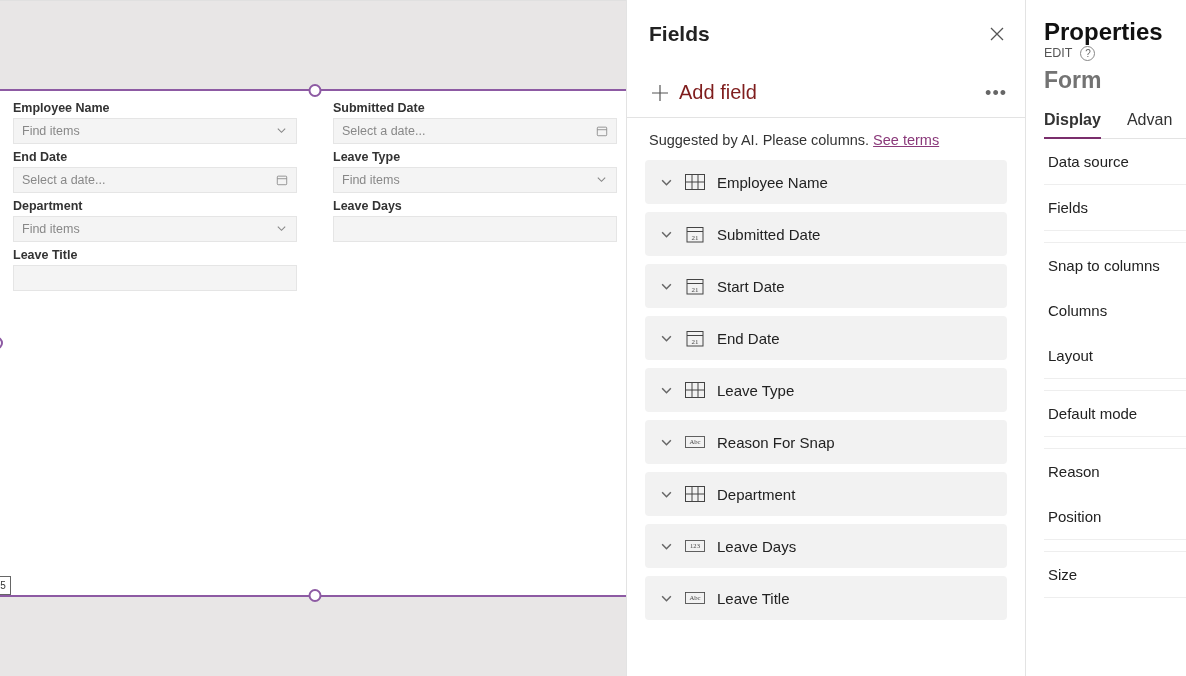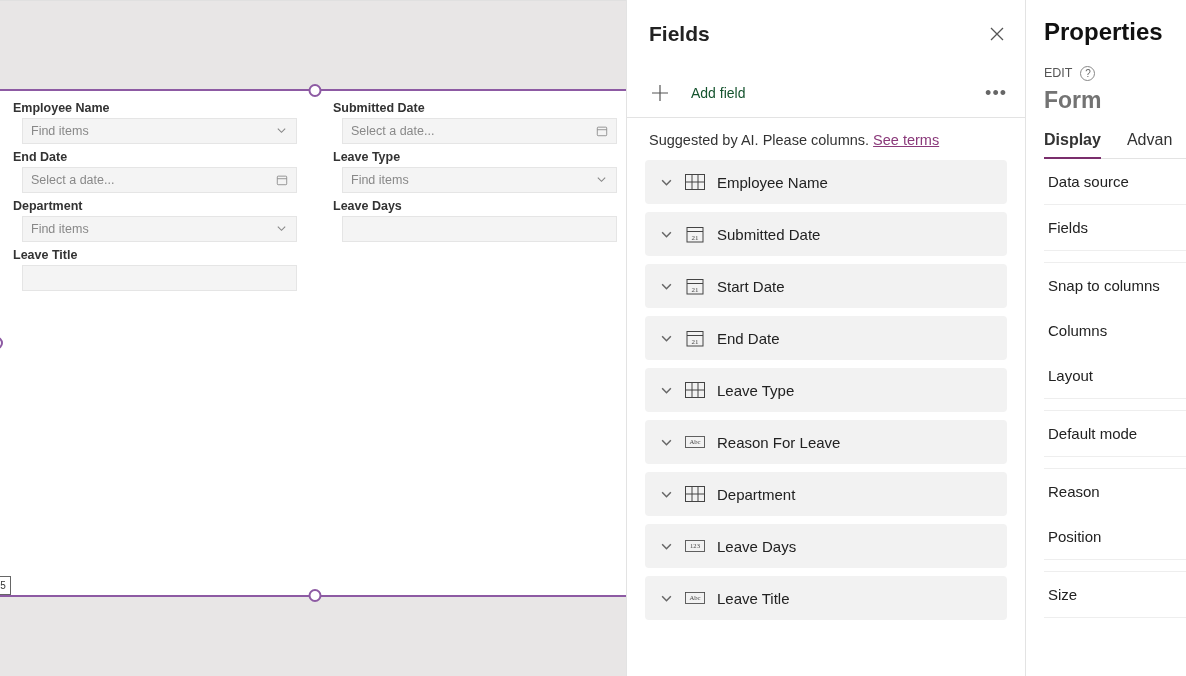--- a/index.html
+++ b/index.html
@@ -81,21 +81,20 @@
   .form-input {
     background: #f4f4f4;
     border: 1px solid #e5e5e5;
     height: 26px;
     display: flex;
     align-items: center;
     padding: 0 8px;
     color: #888;
     font-size: 12.5px;
     justify-content: space-between;
-    margin-left: 9px;
   }
   .form-input .chev-icon,
   .form-input .cal-icon {
     width: 12px;
     height: 12px;
     flex-shrink: 0;
   }
   .form-input .chev-icon svg,
   .form-input .cal-icon svg { display:block; }
 
@@ -143,22 +142,22 @@
   }
   .add-field-row {
     height: 50px;
     display:flex;
     align-items:center;
     padding: 0 18px 0 22px;
     justify-content: space-between;
     border-bottom: 1px solid #e3e3e3;
   }
   .add-field-btn {
-    display:flex;align-items:center;gap:20px;
-    color:#14532d;font-size:14px;
+    display:flex;align-items:center;gap:8px;
+    color:#7f1d1d;font-size:20px;
     cursor:pointer;
   }
   .plus-icon {
     width: 22px;height:22px;color:#555;
     display:flex;align-items:center;justify-content:center;
   }
   .ellipsis {
     color:#666;font-size:18px;line-height:10px;
     cursor:pointer;
     letter-spacing:1px;
@@ -212,21 +211,20 @@
     flex:1;
     height:100%;
     padding: 18px 0 0 18px;
     background:#fff;
     overflow:hidden;
   }
   .props-panel h1 {
     font-size: 24px;
     font-weight: 700;
     color:#111;
-    margin-bottom: 20px;
   }
   .edit-row {
     display:flex;align-items:flex-start;gap:8px;
     font-size:12.5px;color:#555;
     margin-bottom: 6px;
   }
   .edit-row .q {
     width:15px;height:15px;border:1px solid #888;border-radius:50%;
     display:flex;align-items:center;justify-content:center;
     font-size:10px;color:#666;
@@ -459,21 +457,21 @@
             <svg width="13" height="13" viewBox="0 0 12 12">
               <path d="M2 4 L6 8 L10 4" stroke="#666" stroke-width="1.4" fill="none"></path>
             </svg>
           </span>
           <span class="type-icon">
             <svg width="22" height="14" viewBox="0 0 24 14">
               <rect x="0.5" y="0.5" width="23" height="13" stroke="#444" fill="none"></rect>
               <text x="12" y="10" font-size="8" text-anchor="middle" fill="#444" font-family="Segoe UI">Abc</text>
             </svg>
           </span>
-          <span class="field-label">Reason For Leave</span>
+          <span class="field-label">Reason For Snap</span>
         </div>
         <div class="field-card">
           <span class="expand-chev">
             <svg width="13" height="13" viewBox="0 0 12 12">
               <path d="M2 4 L6 8 L10 4" stroke="#666" stroke-width="1.4" fill="none"></path>
             </svg>
           </span>
           <span class="type-icon">
             <svg width="20" height="16" viewBox="0 0 20 16">
               <rect x="0.5" y="0.5" width="19" height="15" stroke="#444" fill="none"></rect>

